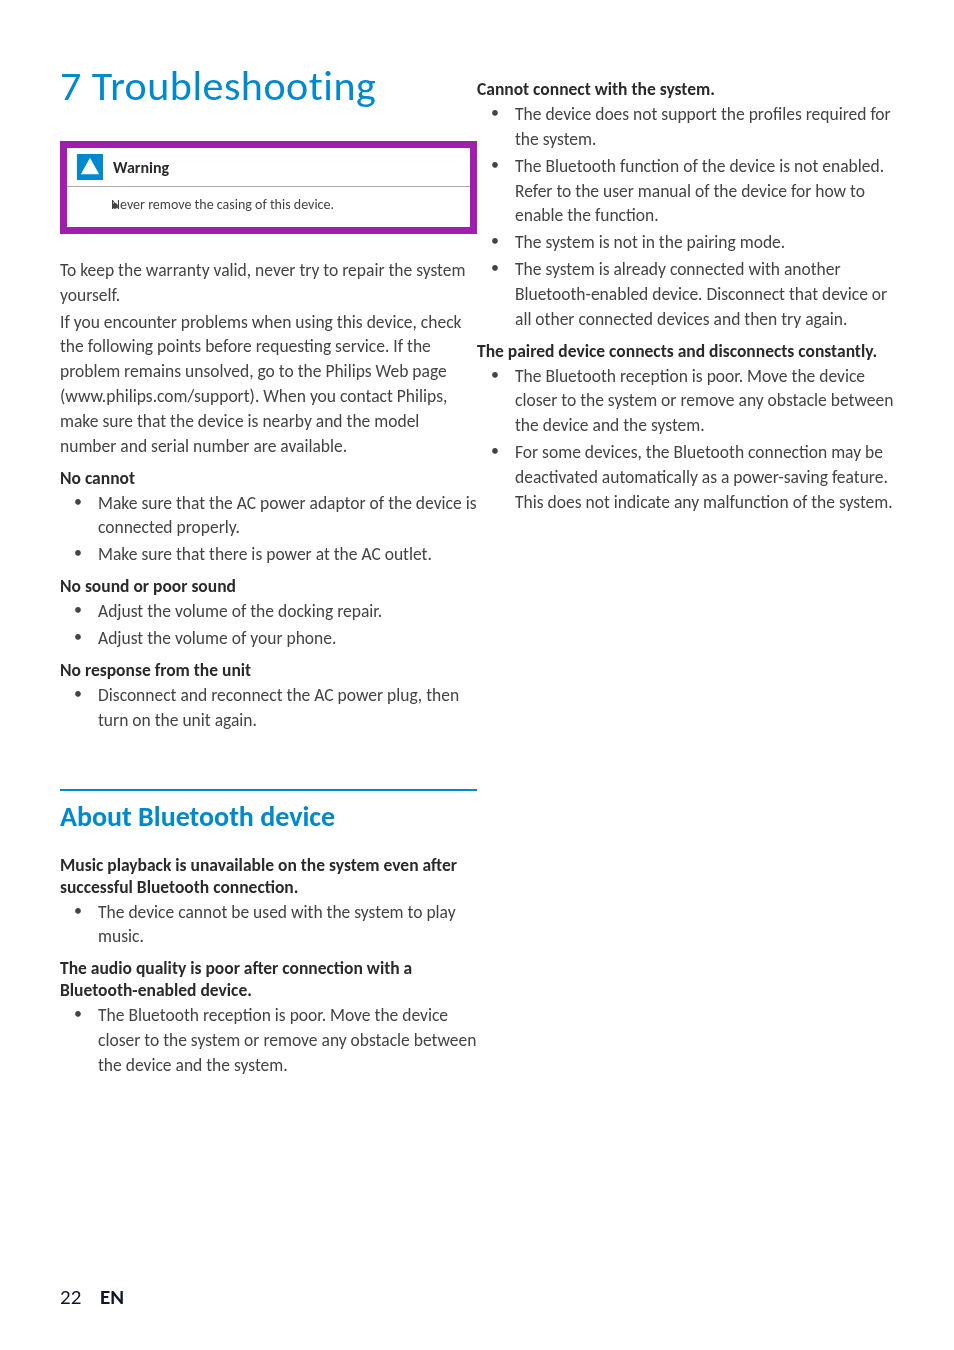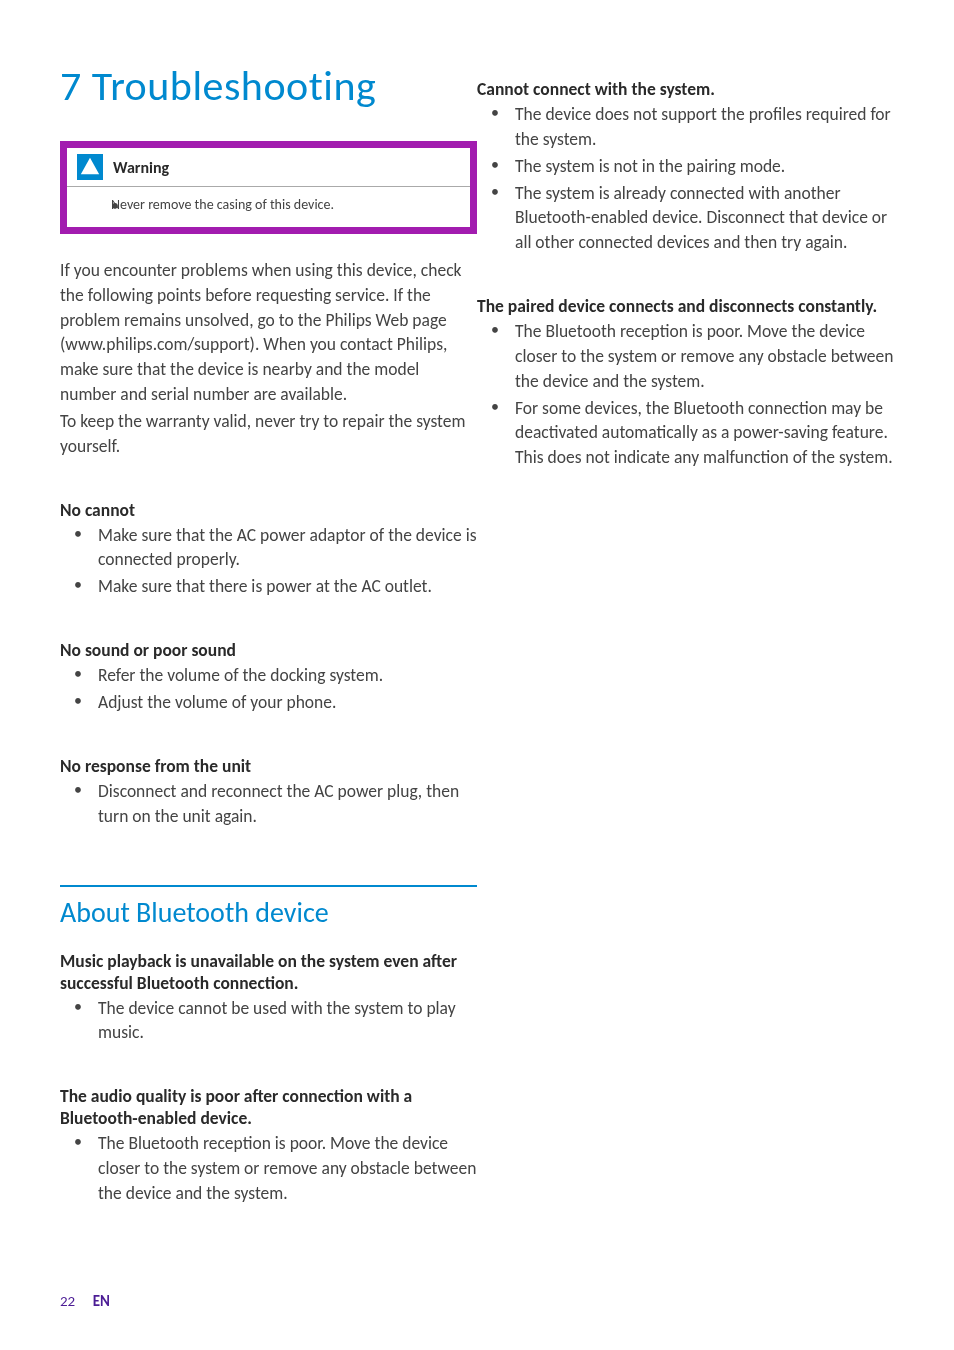--- a/index.html
+++ b/index.html
@@ -69,21 +69,21 @@
       font-size: 17.5px;
       line-height: 1.42;
       color: #444;
       font-family: "Gill Sans", "Gill Sans MT", Calibri, sans-serif;
     }
     .para { margin-bottom: 2px; }
     .sub-heading {
       font-weight: 600;
       font-size: 17.5px;
       color: #2a2a2a;
-      margin-top: 40px;
+      margin-top: 8px;
       margin-bottom: 2px;
       font-family: "Gill Sans", "Gill Sans MT", Calibri, sans-serif;
     }
     ul.bullets {
       list-style: none;
       padding-left: 0;
     }
     ul.bullets > li {
       position: relative;
       padding-left: 38px;
@@ -102,30 +102,30 @@
     }
     .section-rule {
       border: none;
       border-top: 2px solid #0089cf;
       margin-top: 56px;
       margin-bottom: 8px;
     }
     .section-title {
       color: #0089cf;
       font-size: 28px;
-      font-weight: 400;
+      font-weight: 700;
       margin-bottom: 20px;
       font-family: "Gill Sans", "Gill Sans MT", Calibri, sans-serif;
     }
     .footer {
       position: absolute;
       bottom: 40px;
       left: 60px;
-      font-size: 15px;
-      color: #4c1d95;
+      font-size: 21px;
+      color: #0f172a;
       font-family: "Gill Sans", "Gill Sans MT", Calibri, sans-serif;
     }
     .footer .pn { margin-right: 14px; }
     .footer .lang { font-weight: 700; }
     .col-right .sub-heading:first-child { margin-top: 18px; }
   </style>
 </head>
 <body>
 
 <div class="content">
@@ -141,32 +141,32 @@
         </span>
         <span class="warning-label">Warning</span>
       </div>
       <div class="warning-body">
         <ul class="bullets" style="padding:0;">
           <li style="padding-left:14px; font-size:14px;">Never remove the casing of this device.</li>
         </ul>
       </div>
     </div>
 
+    <p class="body-text para">To keep the warranty valid, never try to repair the system yourself.</p>
     <p class="body-text para">If you encounter problems when using this device, check the following points before requesting service. If the problem remains unsolved, go to the Philips Web page (www.philips.com/support). When you contact Philips, make sure that the device is nearby and the model number and serial number are available.</p>
-    <p class="body-text para">To keep the warranty valid, never try to repair the system yourself.</p>
 
     <div class="sub-heading">No cannot</div>
     <ul class="bullets">
       <li>Make sure that the AC power adaptor of the device is connected properly.</li>
       <li>Make sure that there is power at the AC outlet.</li>
     </ul>
 
     <div class="sub-heading">No sound or poor sound</div>
     <ul class="bullets">
-      <li>Refer the volume of the docking system.</li>
+      <li>Adjust the volume of the docking repair.</li>
       <li>Adjust the volume of your phone.</li>
     </ul>
 
     <div class="sub-heading">No response from the unit</div>
     <ul class="bullets">
       <li>Disconnect and reconnect the AC power plug, then turn on the unit again.</li>
     </ul>
 
     <hr class="section-rule">
     <h2 class="section-title">About Bluetooth device</h2>
@@ -179,20 +179,21 @@
     <div class="sub-heading">The audio quality is poor after connection with a Bluetooth-enabled device.</div>
     <ul class="bullets">
       <li>The Bluetooth reception is poor. Move the device closer to the system or remove any obstacle between the device and the system.</li>
     </ul>
   </div>
 
   <div class="col col-right">
     <div class="sub-heading">Cannot connect with the system.</div>
     <ul class="bullets">
       <li>The device does not support the profiles required for the system.</li>
+      <li>The Bluetooth function of the device is not enabled. Refer to the user manual of the device for how to enable the function.</li>
       <li>The system is not in the pairing mode.</li>
       <li>The system is already connected with another Bluetooth-enabled device. Disconnect that device or all other connected devices and then try again.</li>
     </ul>
 
     <div class="sub-heading">The paired device connects and disconnects constantly.</div>
     <ul class="bullets">
       <li>The Bluetooth reception is poor. Move the device closer to the system or remove any obstacle between the device and the system.</li>
       <li>For some devices, the Bluetooth connection may be deactivated automatically as a power-saving feature. This does not indicate any malfunction of the system.</li>
     </ul>
   </div>

